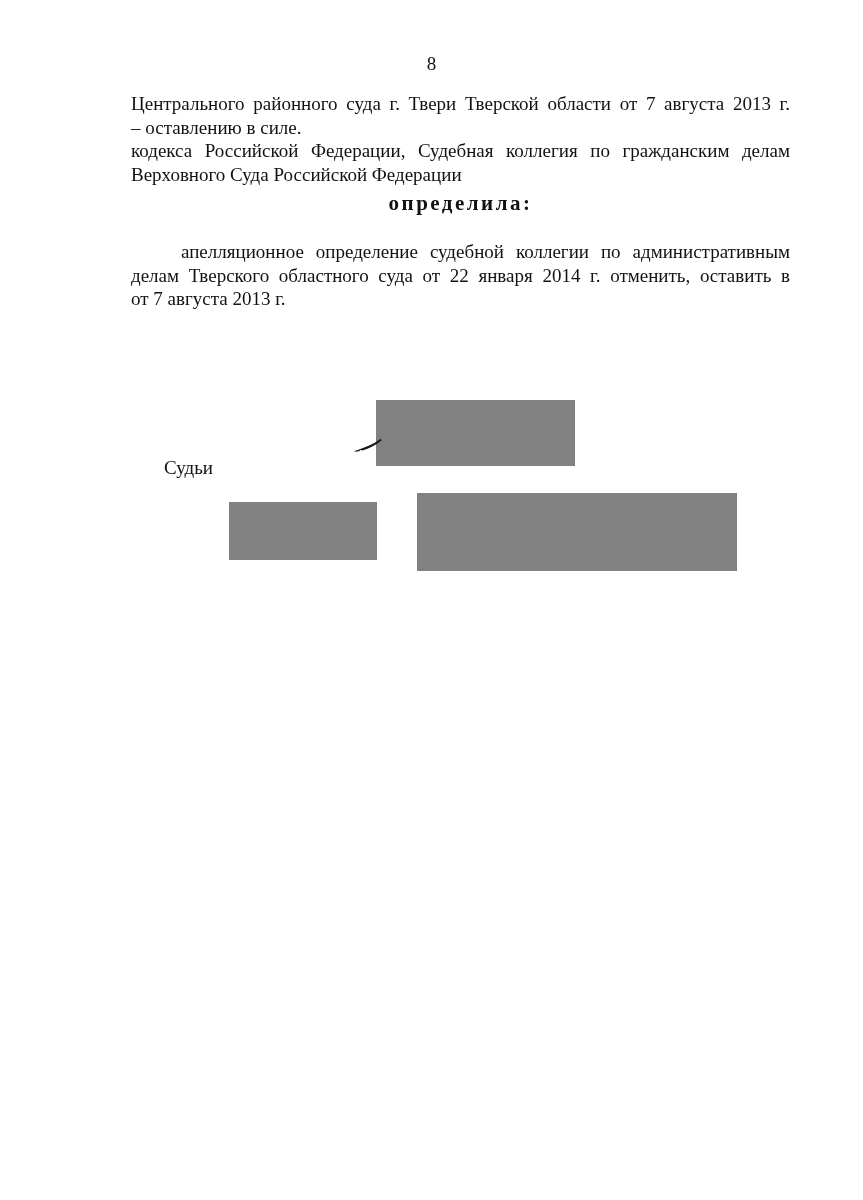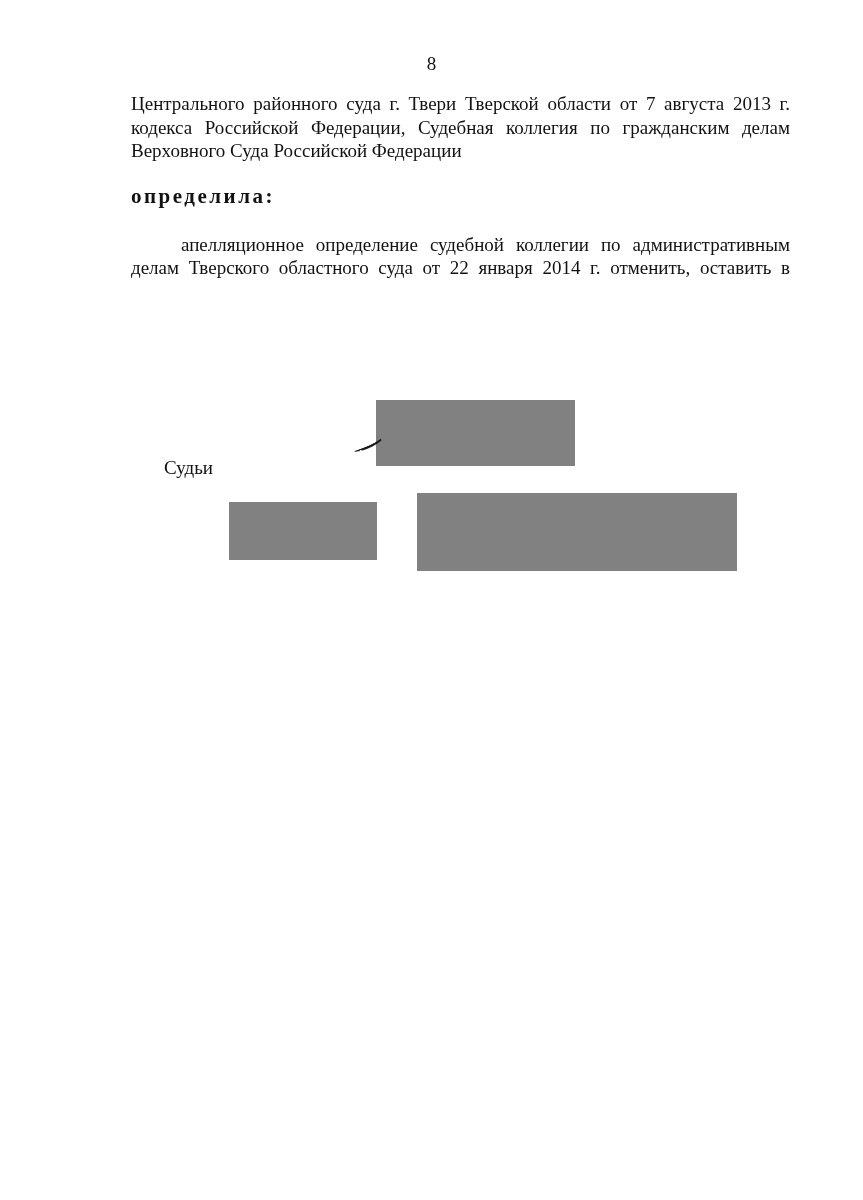--- a/index.html
+++ b/index.html
@@ -41,23 +41,23 @@
     font-family: Liberation Serif, serif;
   }
   .line.last {
     text-align: left;
     text-align-last: left;
   }
   .line.indent {
     padding-left: 50px;
   }
   .decree-heading {
-    margin-top: 20px;
+    margin-top: 4px;
     margin-bottom: 24px;
-    text-align: left;
+    text-align: center;
     font-size: 21px;
     line-height: 26px;
     font-weight: bold;
     letter-spacing: 2.5px;
   }
   .sig-label {
     position: absolute;
     font-size: 19px;
     line-height: 23.5px;
     white-space: nowrap;
@@ -83,32 +83,34 @@
 <body>
 
 <div class="page">
 
   <div class="page-number">8</div>
 
   <div class="body-text">
 
     <div>
       <div class="line">Центрального районного суда г. Твери Тверской области от 7 августа 2013 г.</div>
+      <div class="line last">– оставлению в силе.</div>
     </div>
 
     <div>
       <div class="line">кодекса Российской Федерации, Судебная коллегия по гражданским делам</div>
       <div class="line last">Верховного Суда Российской Федерации</div>
     </div>
 
     <div class="decree-heading">определила:</div>
 
     <div>
       <div class="line indent">апелляционное определение судебной коллегии по административным</div>
       <div class="line">делам Тверского областного суда от 22 января 2014 г. отменить, оставить в</div>
+      <div class="line last">от 7 августа 2013 г.</div>
     </div>
 
   </div>
 
 
   <div class="redaction chair-sig"></div>
 
   <svg class="pen-stroke" viewBox="0 0 30 18">
     <path d="M29,2 C22,7 14,10 7,12.5 L10.5,13.5 C17,11.5 24,8 29.5,3.5 Z" fill="#1a1a1a"></path>
     <path d="M8,12.2 L2,14.6 L7.5,14.2 Z" fill="#1a1a1a"></path>

